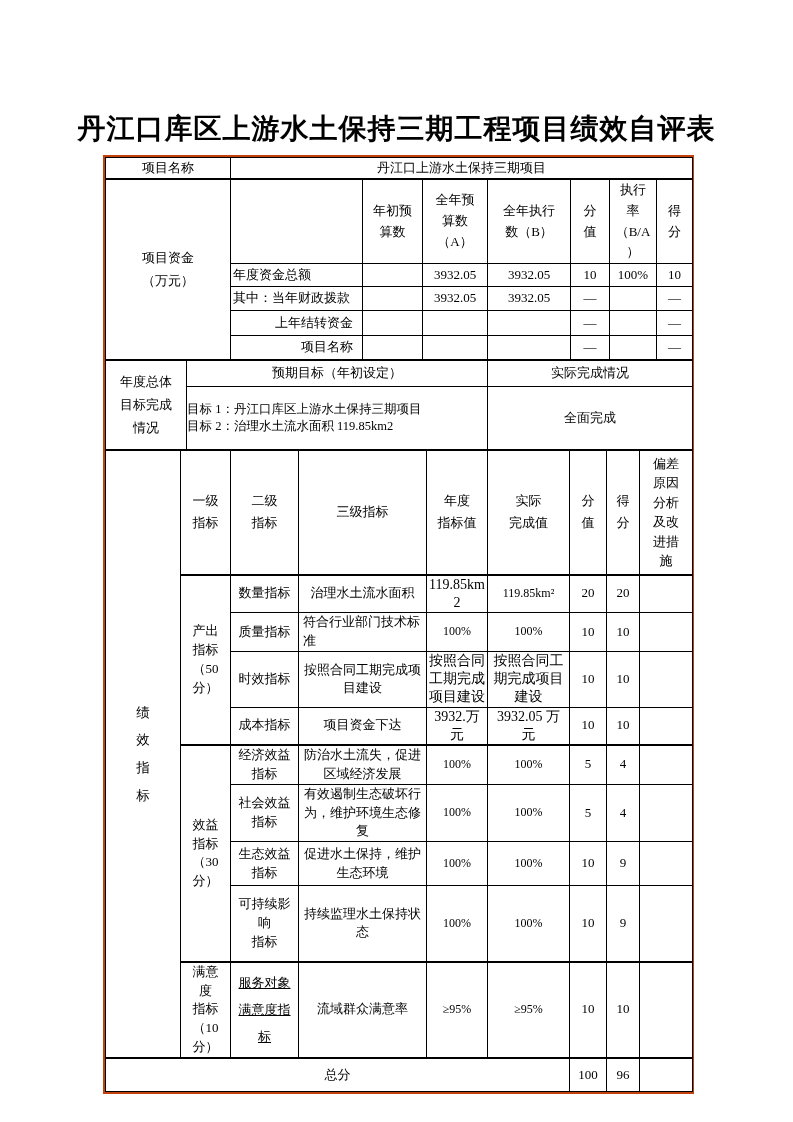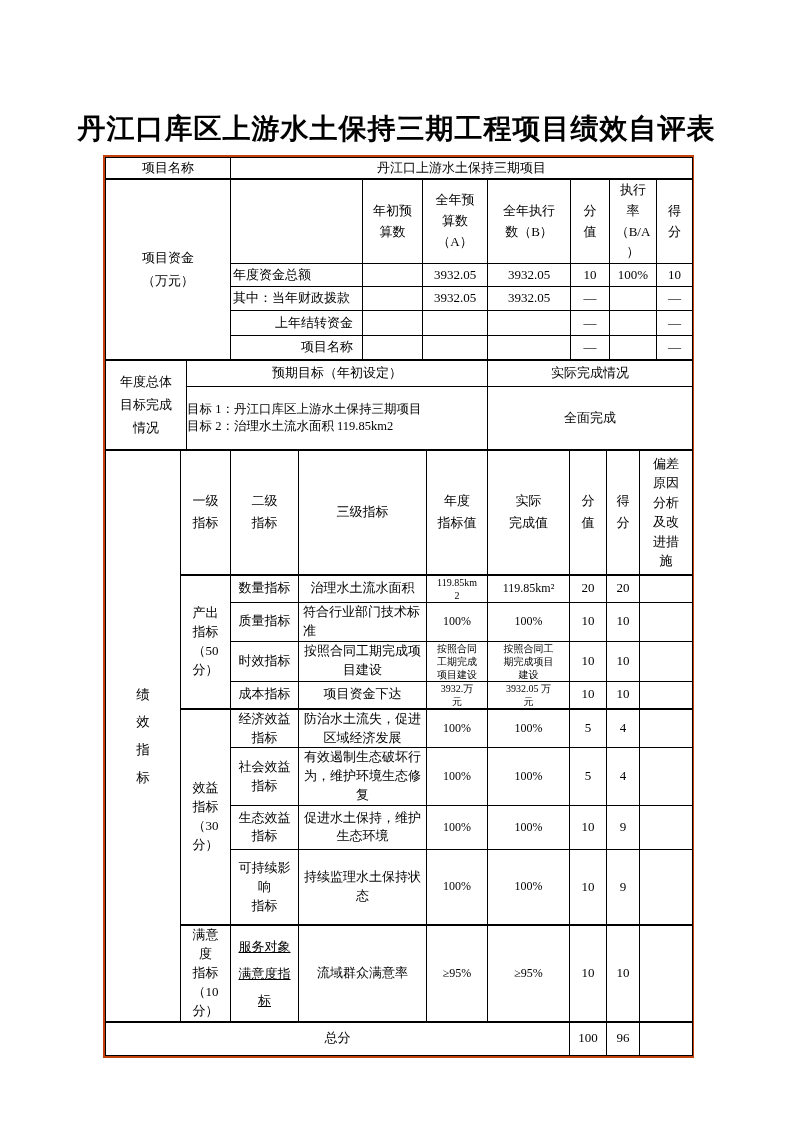--- a/index.html
+++ b/index.html
@@ -25,21 +25,21 @@
   td.left{text-align:left;padding-left:2px;}
   td.right{text-align:right;padding-right:9px;}
   td.hd{line-height:1.75;}
   td.hd-dense{line-height:1.5;padding:0 6px;}
   td.fhd{line-height:1.6;}
   td.lbl{line-height:1.75;}
   td.side{line-height:2.05;font-size:13.5px;}
   td.l3{padding:0 4px;}
   td.l3.lft{text-align:left;}
   td.val{font-size:12px;}
-  td.val.sm{font-size:10px;line-height:1.3;}
+  td.val.sm{font-size:14px;line-height:1.3;}
   td.lh2{line-height:2.1;text-decoration:underline;}
   td.goals-text{text-align:left;padding-left:0;font-size:12.5px;line-height:1.4;}
   tr.thick > td{border-top:2px solid #000;}
 </style>
 </head>
 <body>
 
 <div class="sheet">
   <div class="title">丹江口库区上游水土保持三期工程项目绩效自评表</div>
 

